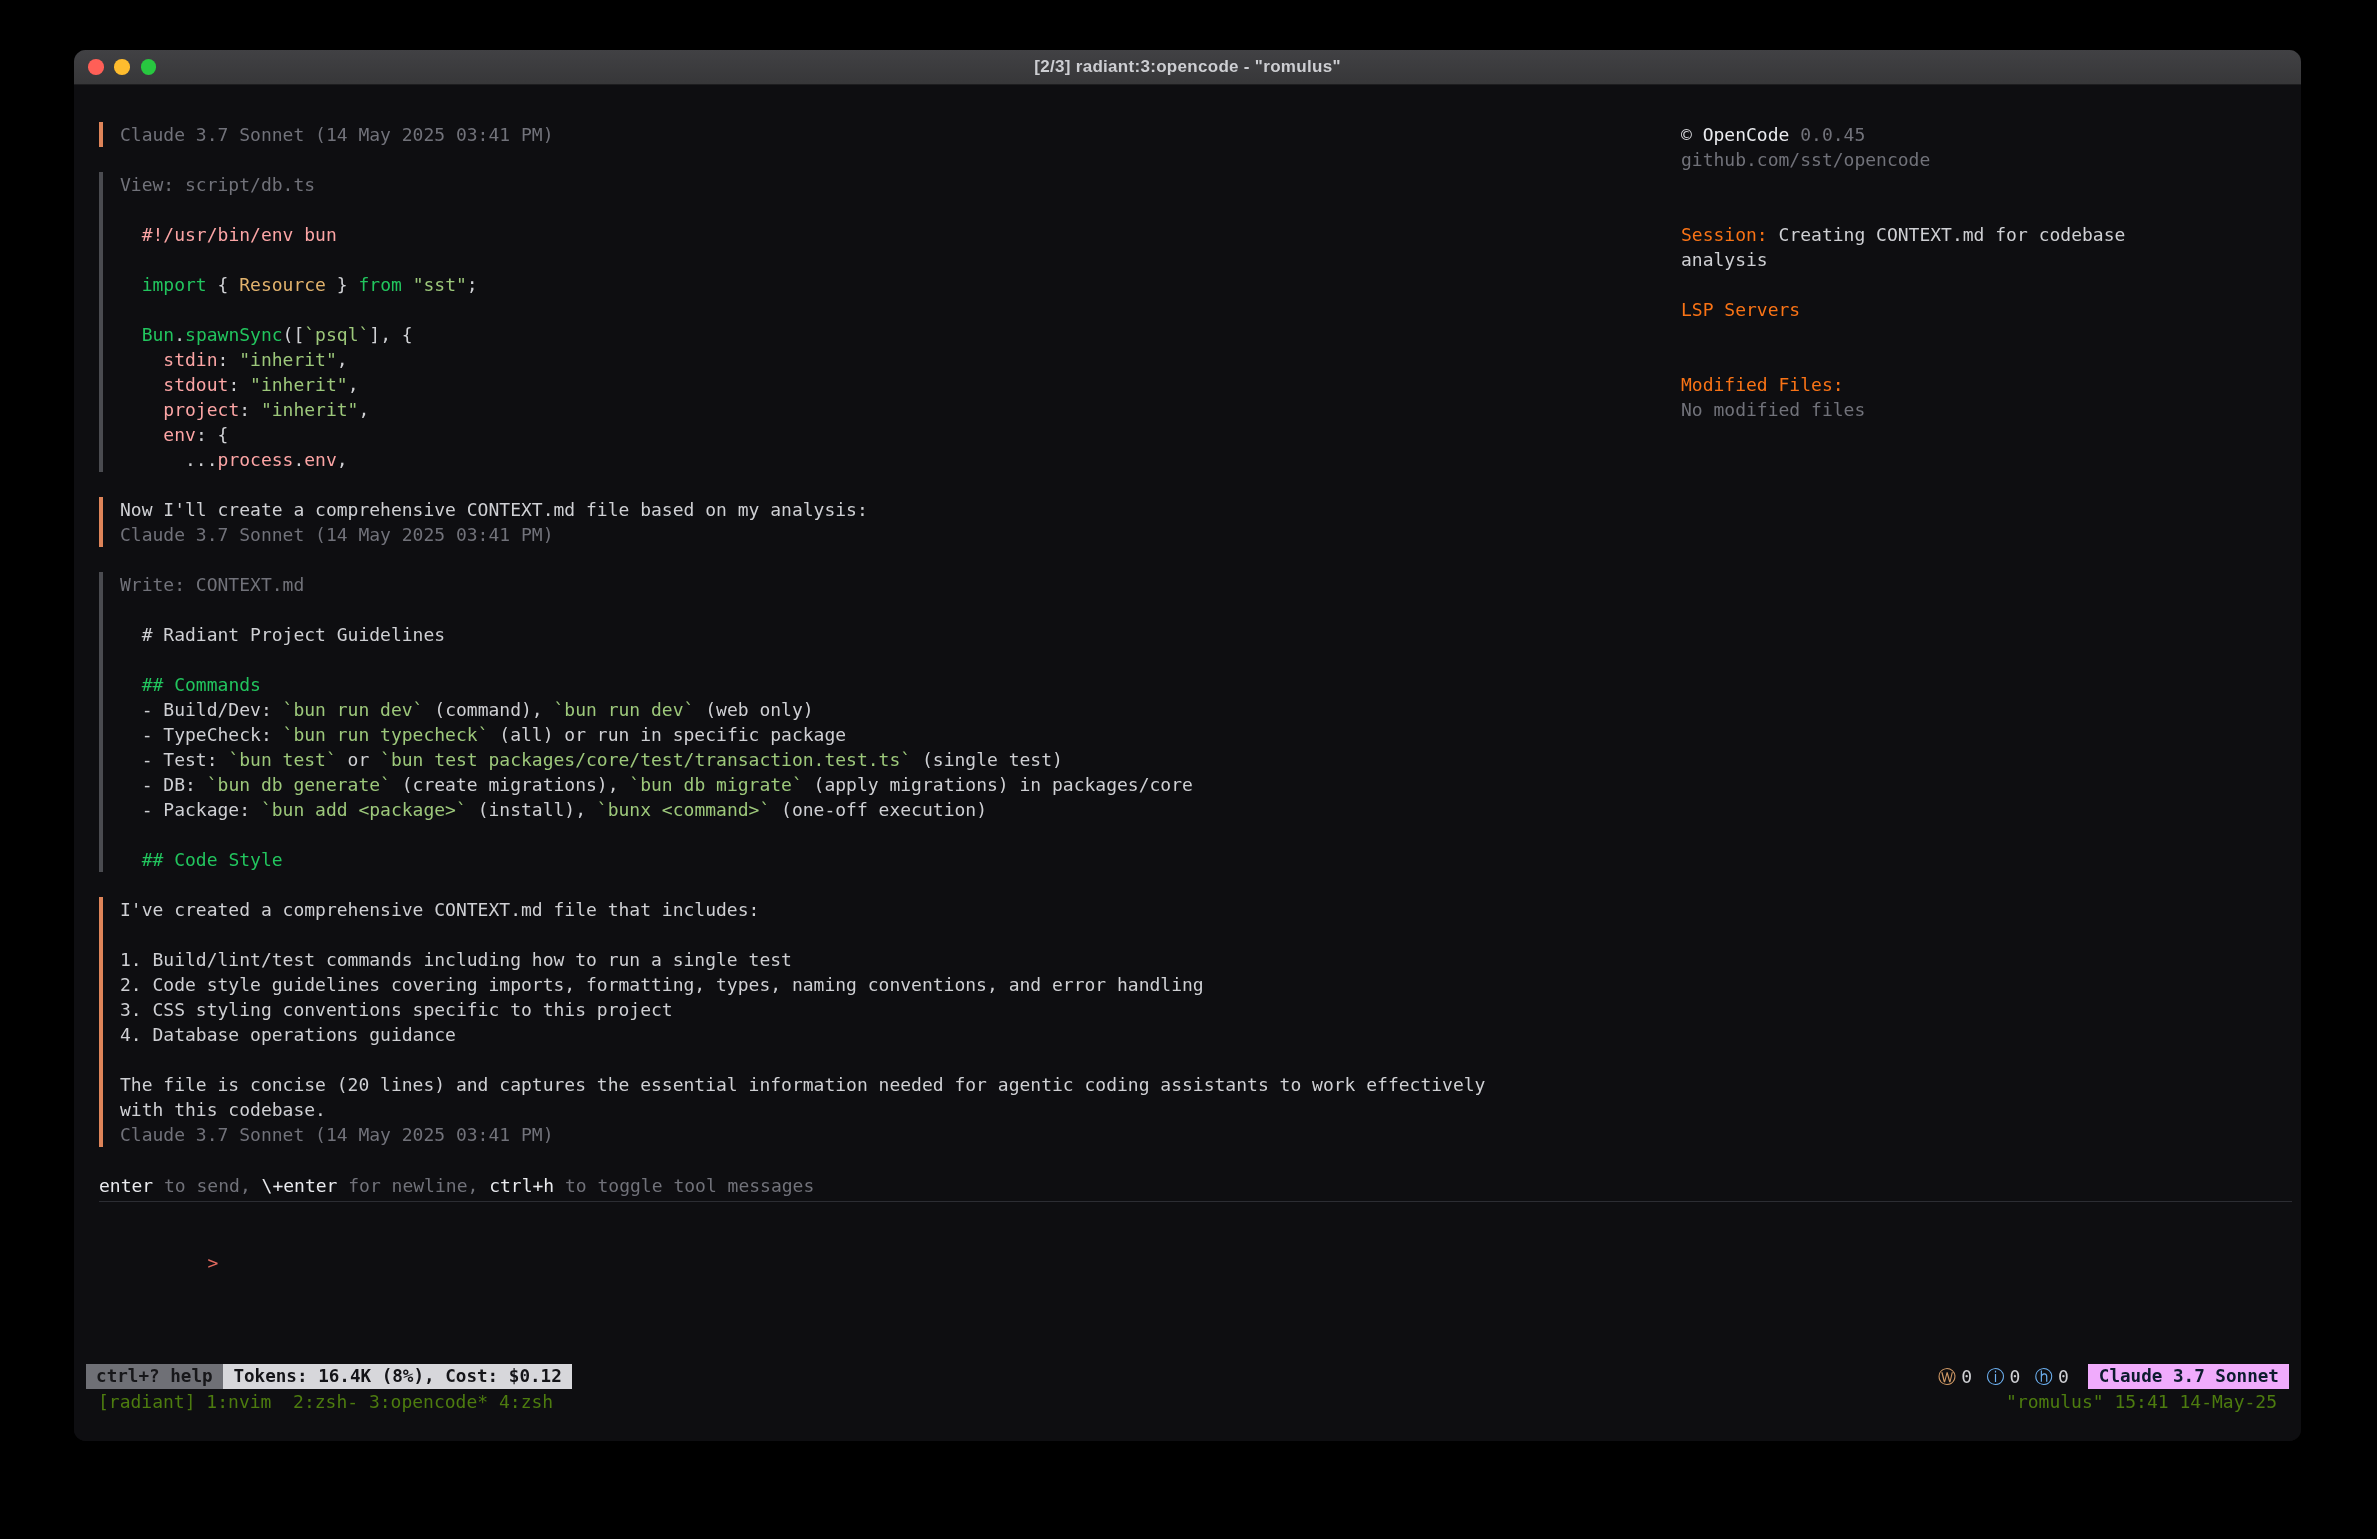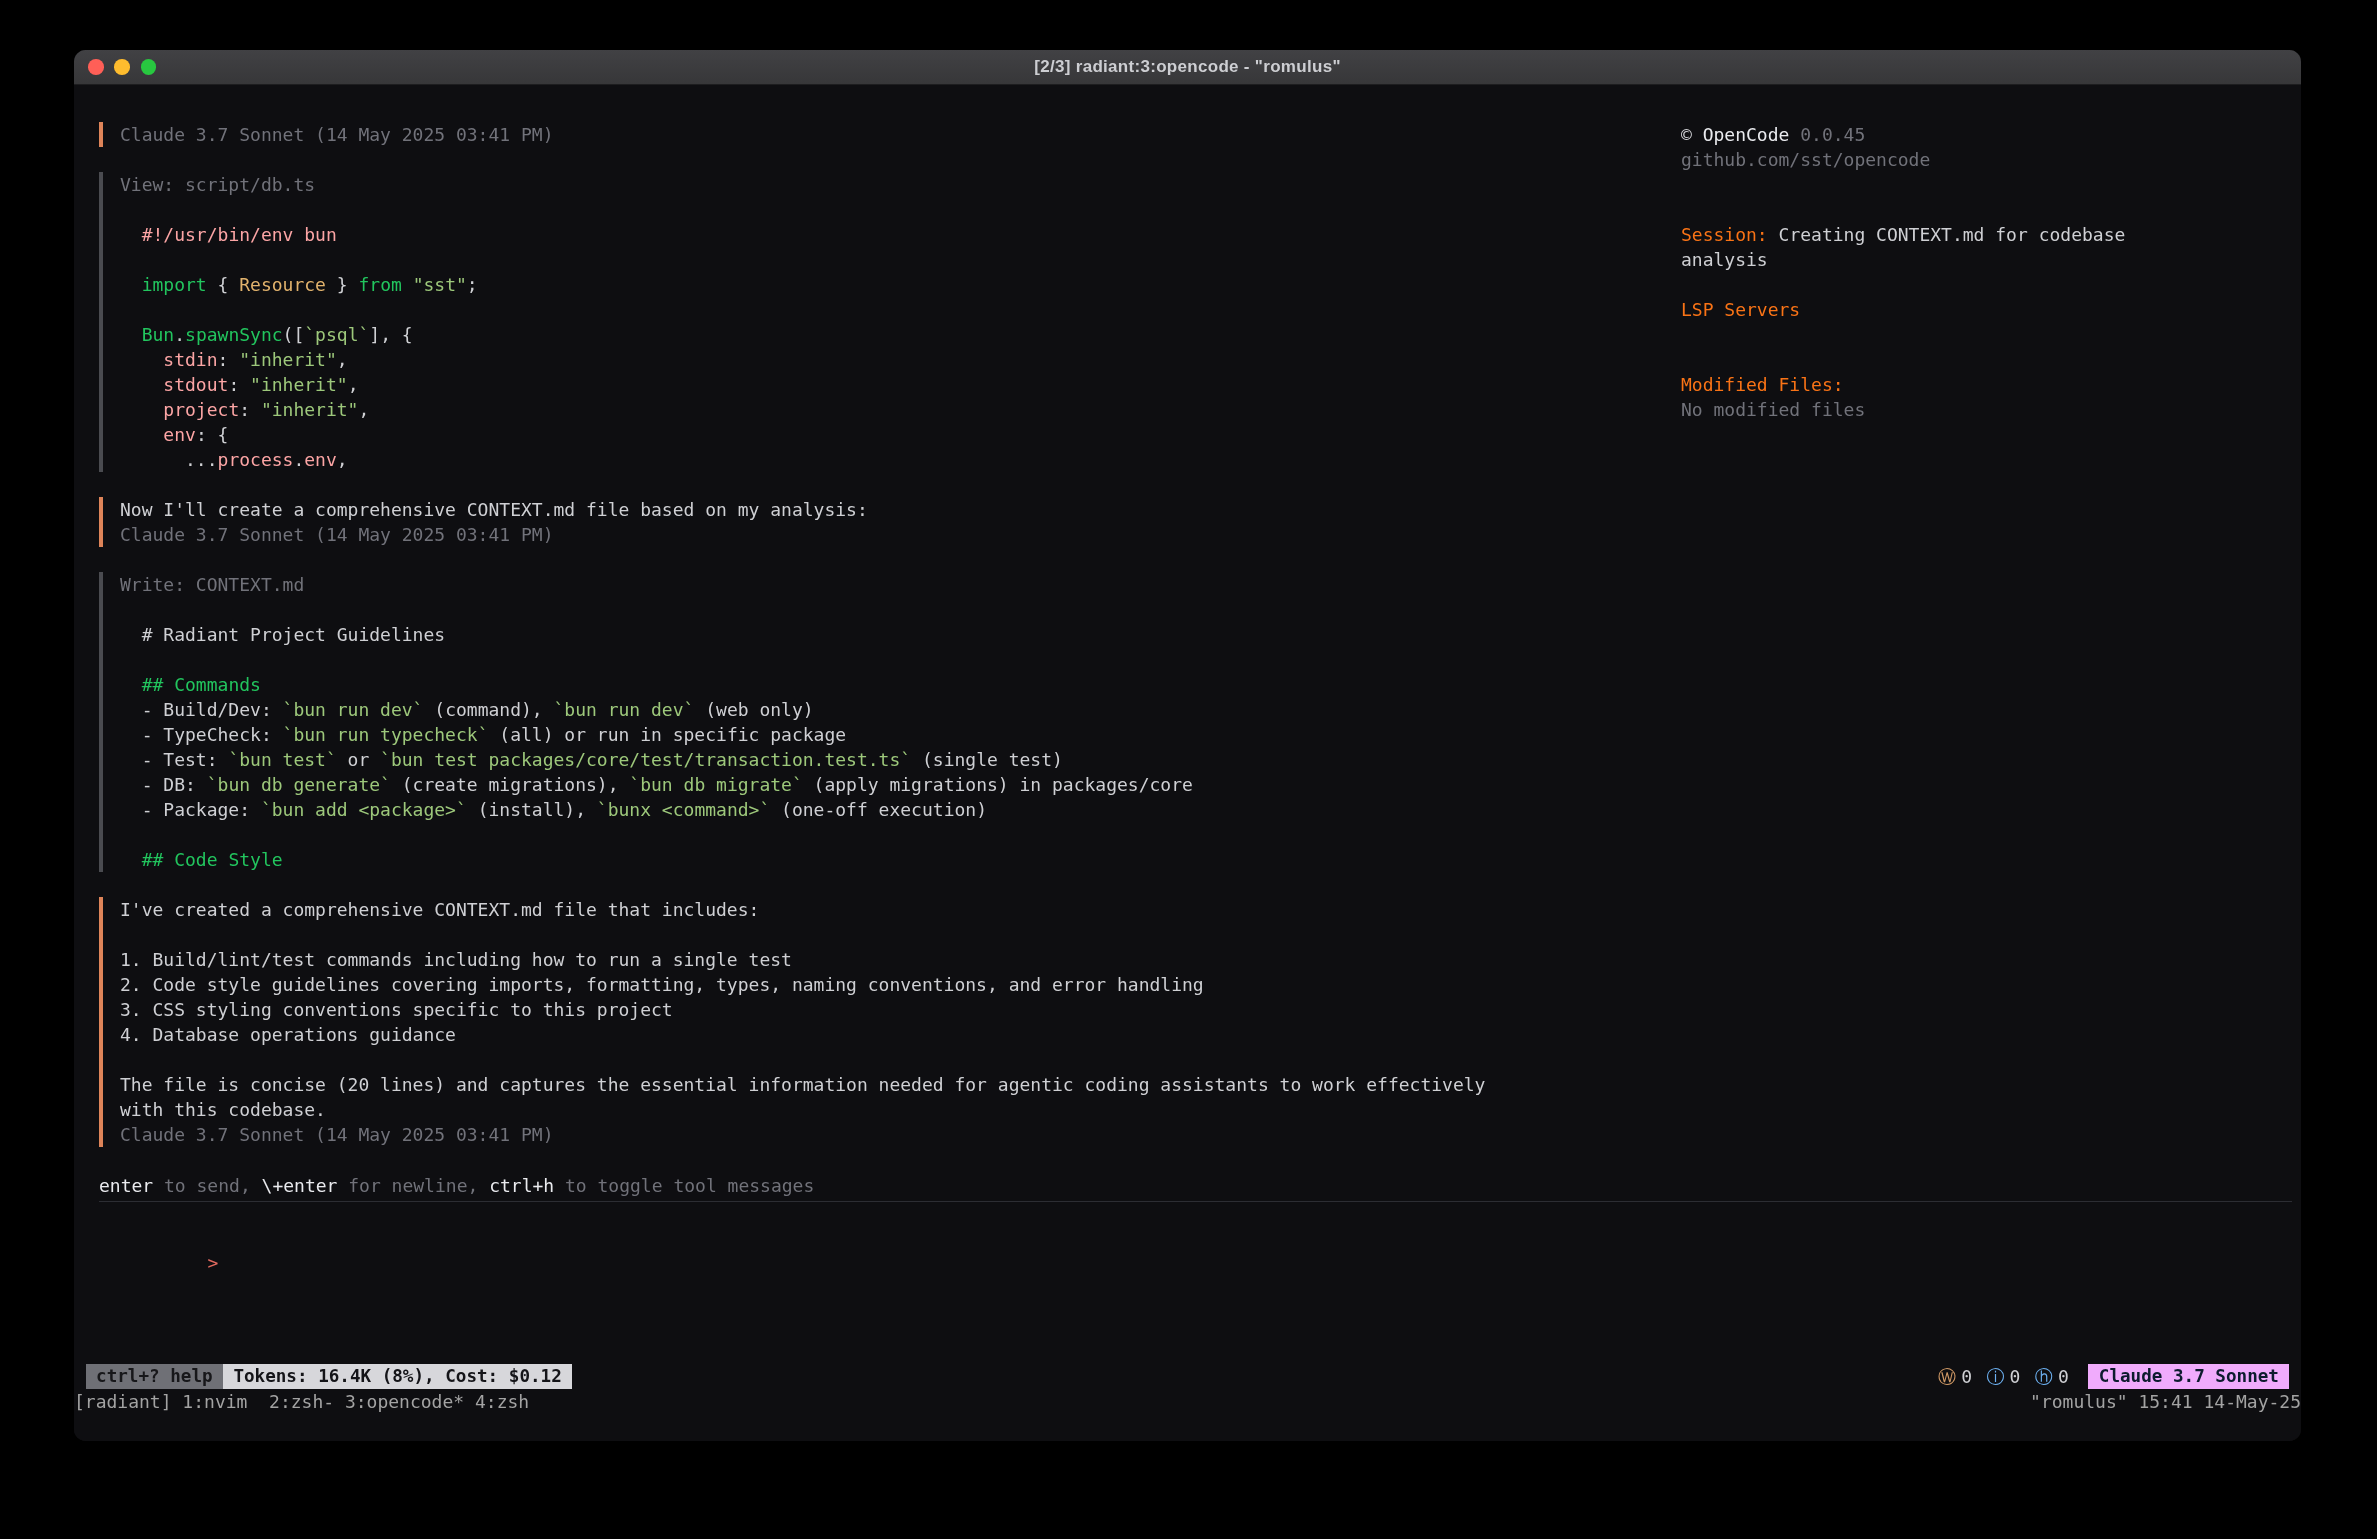--- a/index.html
+++ b/index.html
@@ -54,22 +54,22 @@
   .chip-tokens { background: #d7d7db; color: #141418; }
   .status-right { margin-left: auto; display: flex; align-items: center; gap: 19.6px; }
   .diag { display: flex; align-items: center; gap: 14.4px; }
   .diag-item { display: flex; align-items: center; gap: 5.2px; }
   .diag-item .count { color: #cfd0d4; }
   .ic-warning { color: #d19a66; }
   .ic-info    { color: #6db1f2; }
   .ic-hint    { color: #6db1f2; }
   .chip-model { background: #f0abfc; color: #0d1b2e; }
 
-  .tmux { flex: 0 0 25px; display: flex; align-items: center; padding: 0 0;
-          color: #a3a3a3; white-space: pre; }
+  .tmux { flex: 0 0 25px; display: flex; align-items: center; padding: 0 24px;
+          color: #4d7c0f; white-space: pre; }
   .tmux-right { margin-left: auto; }
 </style>
 </head>
 <body>
 
 <div class="window">
 
   <div class="titlebar">
     <div class="lights">
       <button class="light r"></button>

